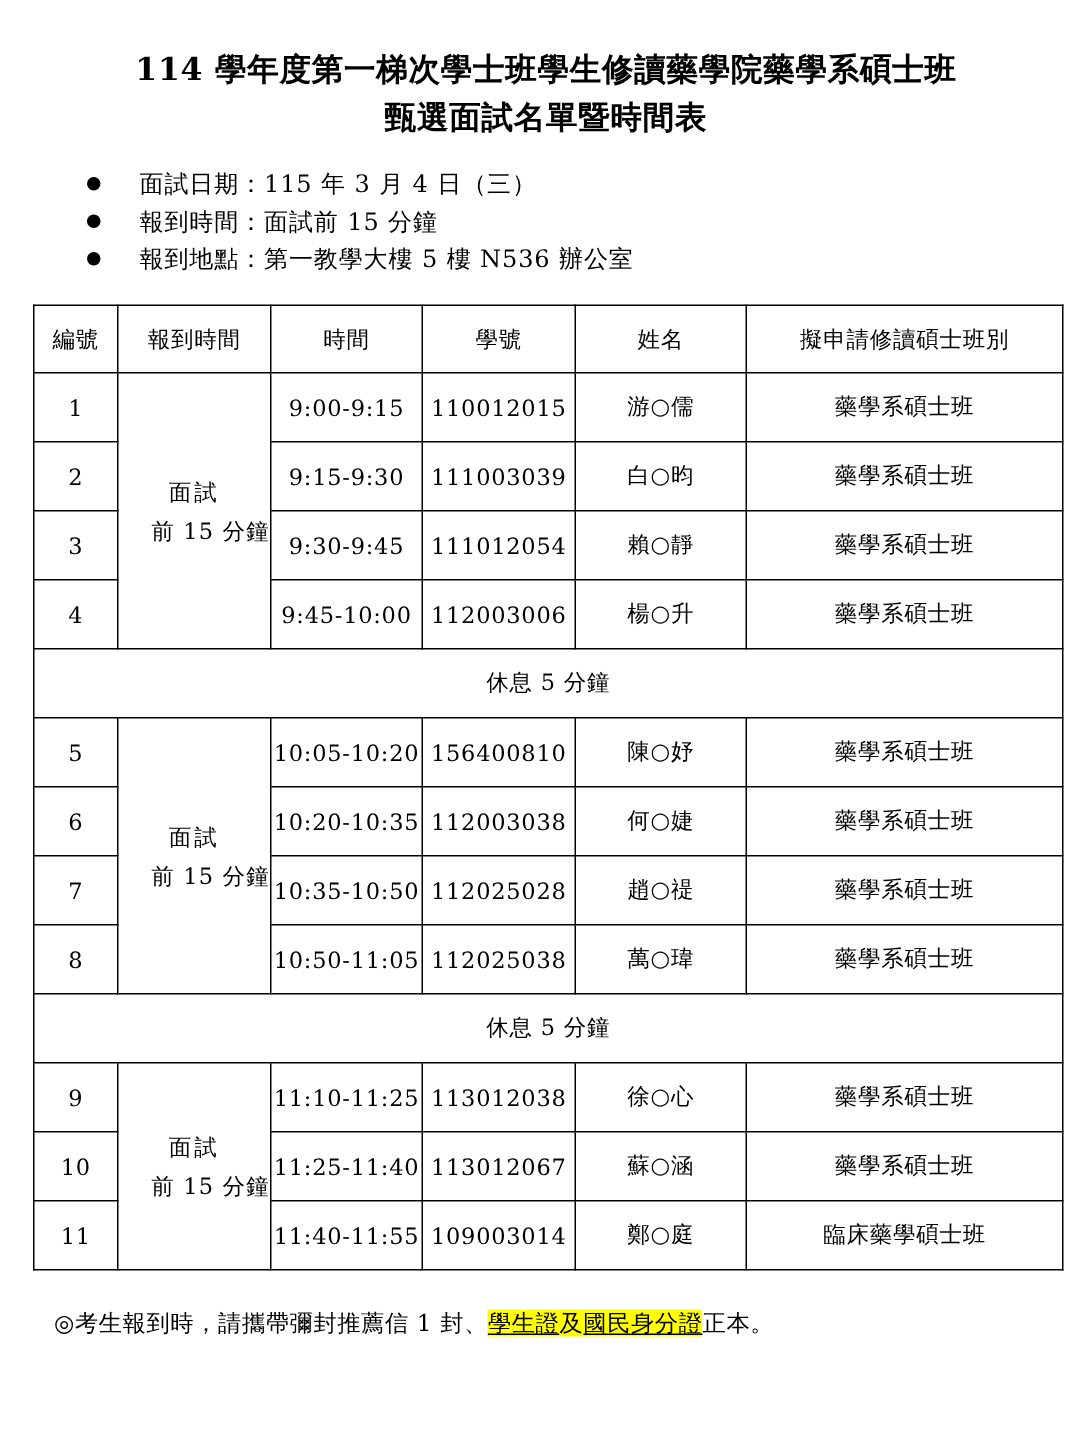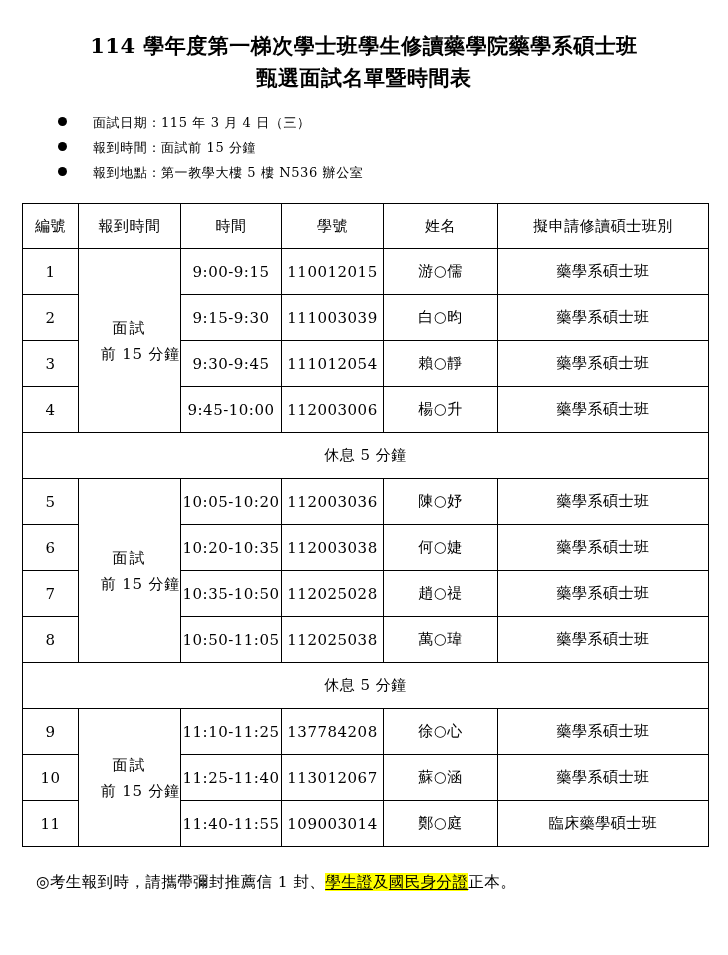--- a/index.html
+++ b/index.html
@@ -40,21 +40,21 @@
 
   
   .meta-list {
     list-style: none;
     margin: 16px 0 0 0;
     padding: 0 0 0 58px;
   }
   .meta-list li {
     display: flex;
     align-items: baseline;
-    font-size: 13px;
+    font-size: 16px;
     line-height: 25px;
     letter-spacing: 0.6px;
     white-space: nowrap;
   }
   .bullet-icon {
     display: inline-block;
     width: 9px;
     height: 9px;
     border-radius: 50%;
     background: #000;
@@ -204,21 +204,21 @@
           <tr class="break-row">
             <td colspan="6">休息 5 分鐘</td>
           </tr>
           <tr>
             <td class="cell-num">5</td>
             <td class="cell-checkin" rowspan="4">
               <span class="l1">面試</span>
               <span class="l2">前 15 分鐘</span>
             </td>
             <td class="cell-time">10:05-10:20</td>
-            <td class="cell-sid">112003036</td>
+            <td class="cell-sid">156400810</td>
             <td class="cell-name">陳○妤</td>
             <td class="cell-program">藥學系碩士班</td>
           </tr>
           <tr>
             <td class="cell-num">6</td>
             <td class="cell-time">10:20-10:35</td>
             <td class="cell-sid">112003038</td>
             <td class="cell-name">何○婕</td>
             <td class="cell-program">藥學系碩士班</td>
           </tr>
@@ -239,21 +239,21 @@
           <tr class="break-row">
             <td colspan="6">休息 5 分鐘</td>
           </tr>
           <tr>
             <td class="cell-num">9</td>
             <td class="cell-checkin" rowspan="3">
               <span class="l1">面試</span>
               <span class="l2">前 15 分鐘</span>
             </td>
             <td class="cell-time">11:10-11:25</td>
-            <td class="cell-sid">137784208</td>
+            <td class="cell-sid">113012038</td>
             <td class="cell-name">徐○心</td>
             <td class="cell-program">藥學系碩士班</td>
           </tr>
           <tr>
             <td class="cell-num">10</td>
             <td class="cell-time">11:25-11:40</td>
             <td class="cell-sid">113012067</td>
             <td class="cell-name">蘇○涵</td>
             <td class="cell-program">藥學系碩士班</td>
           </tr>

